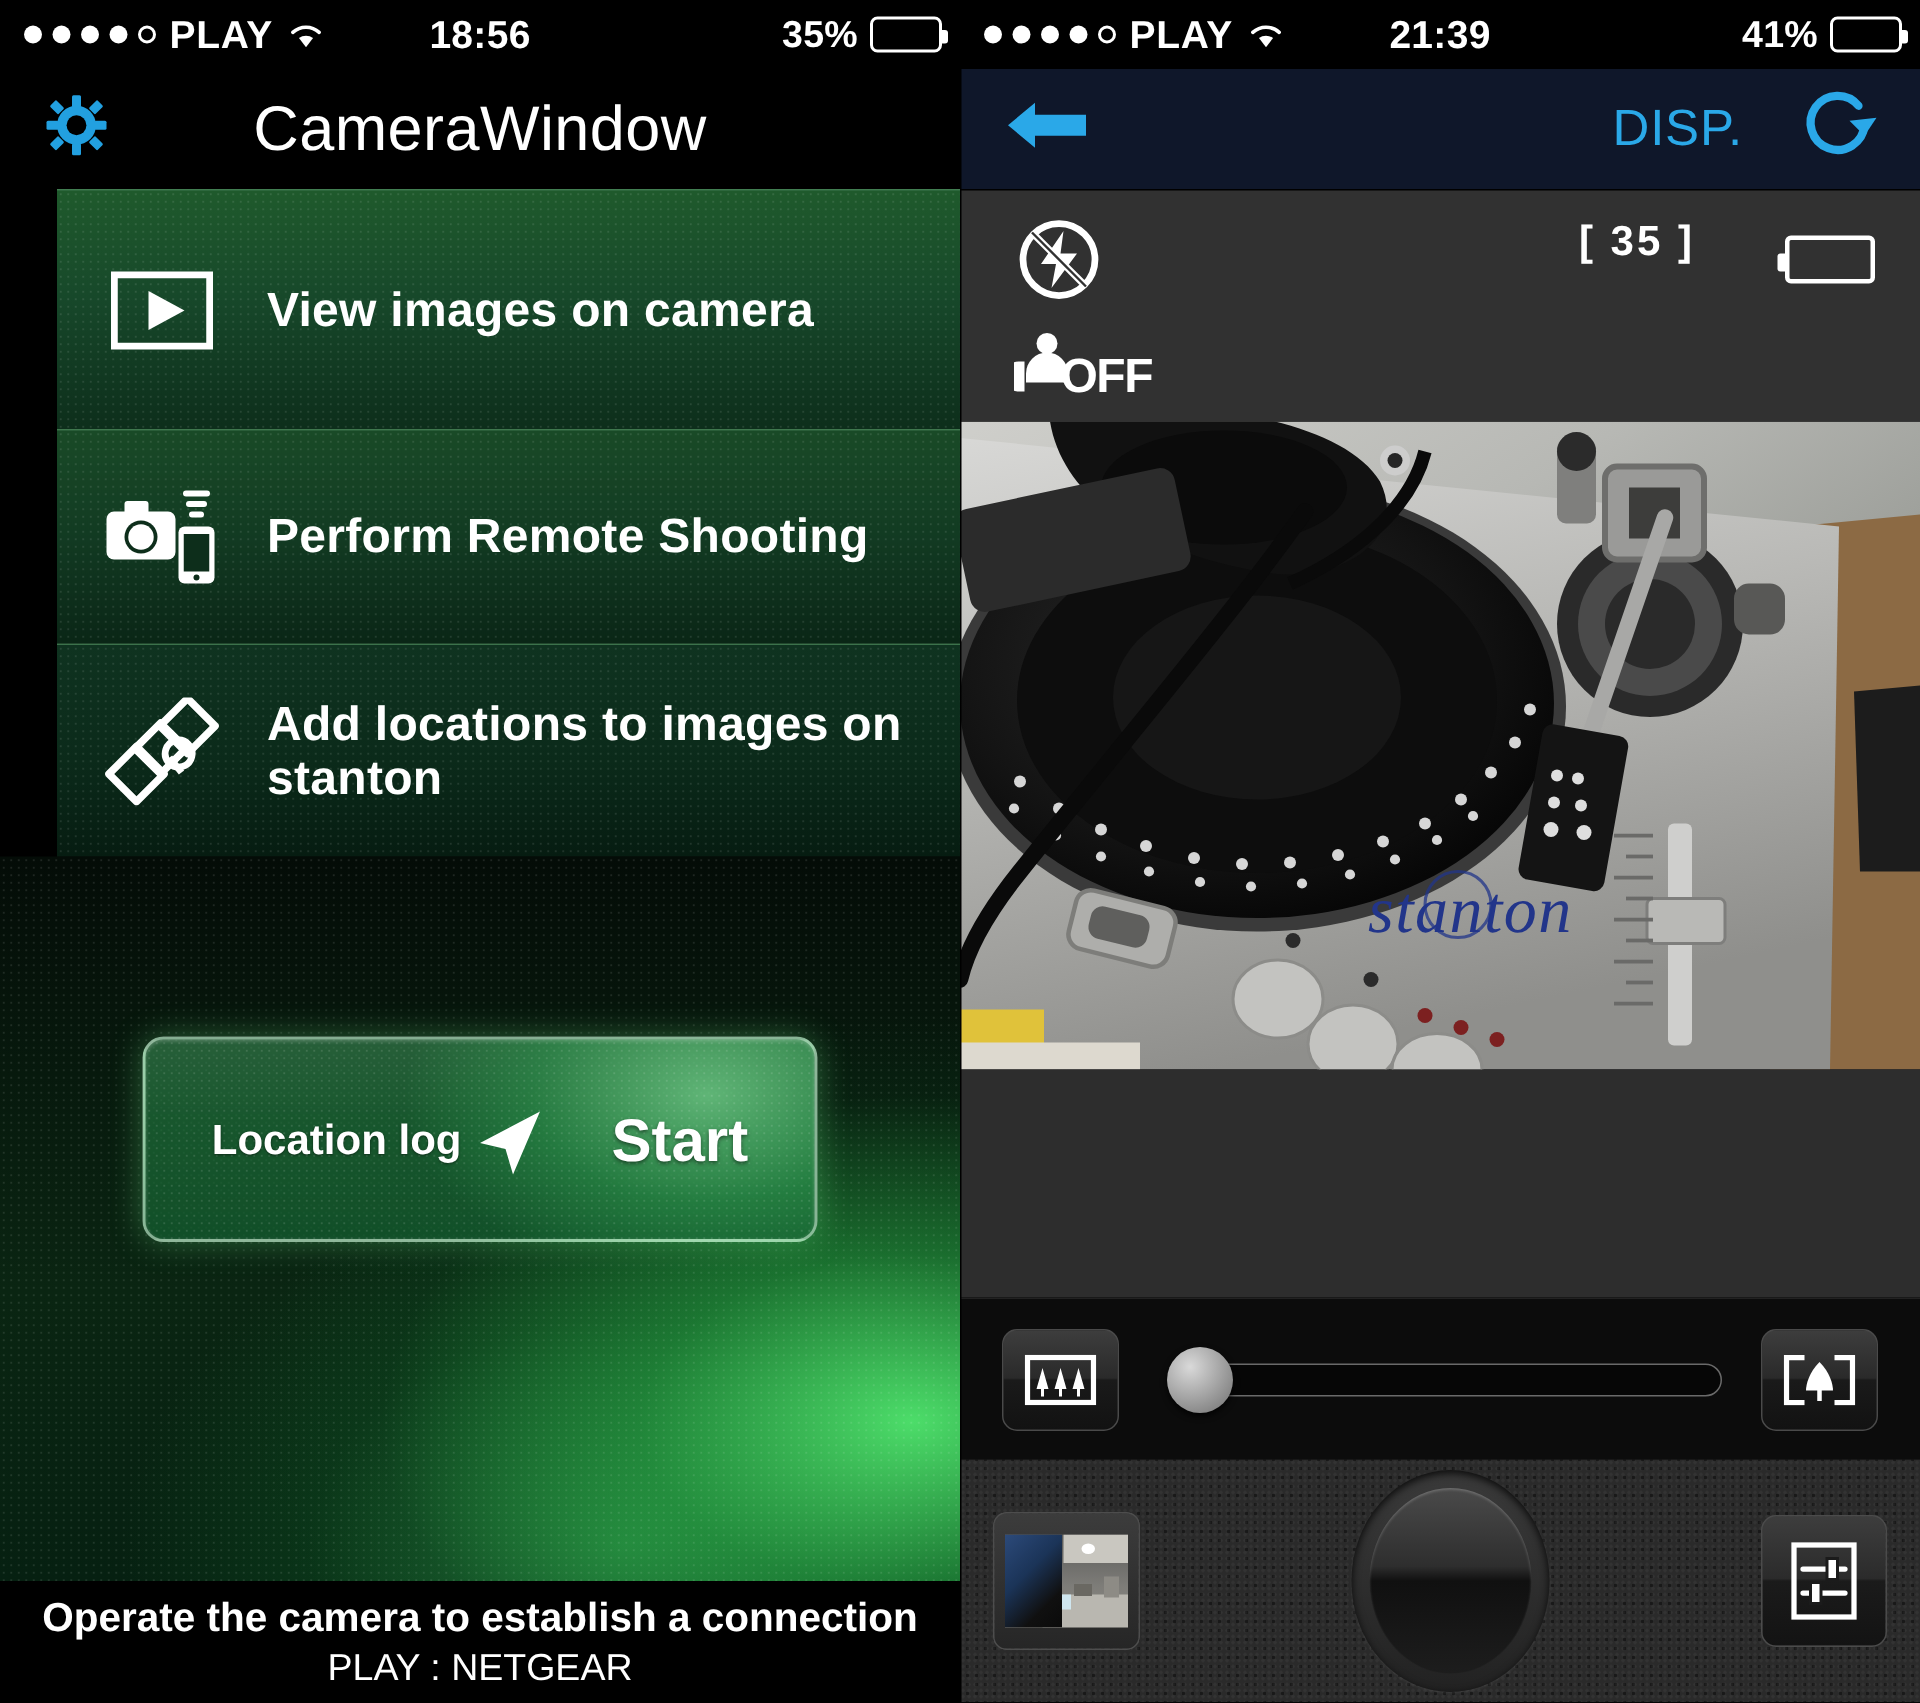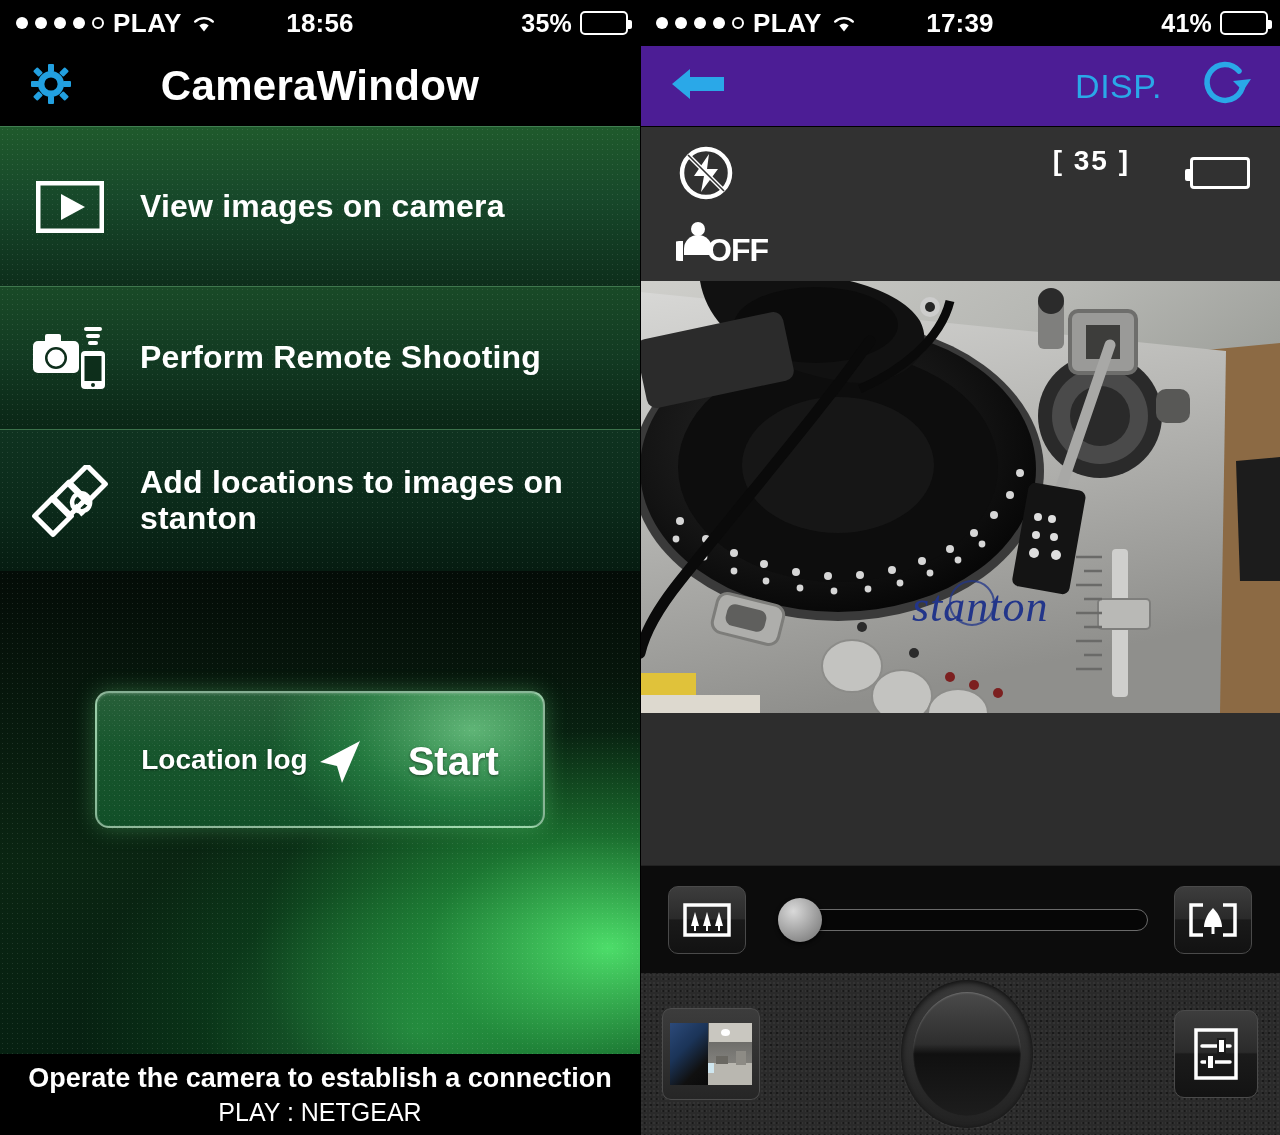--- a/index.html
+++ b/index.html
@@ -37,24 +37,24 @@
     width: 4px; height: 9px; background: #fff; border-radius: 0 2px 2px 0;
   }
   .batt-fill { height: 100%; background: #fff; border-radius: 2px; }
 
   
   .titlebar {
     position: relative; height: 80px; background: #000;
     display: flex; align-items: center; justify-content: center;
   }
   .gear { position: absolute; left: 30px; top: 50%; transform: translateY(-50%); }
-  .apptitle { color: #fff; font-size: 42px; font-weight: 700; letter-spacing: 0.3px; }
-
-  
-  .menu { position: relative; width: 100%; }
+  .apptitle { color: #fff; font-size: 42px; font-weight: 400; letter-spacing: 0.3px; }
+
+  
+  .menu { position: relative; width: 100%; padding-left: 38px; }
   .menu-item {
     position: relative; width: 100%;
     display: flex; align-items: center;
     border-top: 1px solid rgba(150,255,170,0.38);
     overflow: hidden;
   }
   .menu-item::after {
     content: ""; position: absolute; inset: 0;
     background-image: radial-gradient(rgba(255,255,255,0.10) 0.8px, transparent 0.9px);
     background-size: 5px 5px; pointer-events: none;
@@ -106,21 +106,21 @@
   .footer {
     height: 81px; background: #000; color: #fff;
     display: flex; flex-direction: column; align-items: center; justify-content: center;
     gap: 4px;
   }
   .footer-line1 { font-size: 27px; font-weight: 700; }
   .footer-line2 { font-size: 25px; font-weight: 400; }
 
   
   .navbar {
-    position: relative; height: 80px; background: #4c1d95;
+    position: relative; height: 80px; background: #0f172a;
     display: flex; align-items: center;
   }
   .nav-back { position: absolute; left: 30px; top: 50%; transform: translateY(-50%); }
   .nav-disp { position: absolute; right: 118px; top: 50%; transform: translateY(-50%); color: #2aa8e8; font-size: 34px; font-weight: 400; letter-spacing: 0.5px; }
   .nav-refresh { position: absolute; right: 28px; top: 50%; transform: translateY(-50%); }
 
   .infobar {
     position: relative; height: 155px; background: #313131;
     border-top: 1px solid #000;
   }
@@ -349,21 +349,21 @@
           <span class="dot"></span>
           <span class="dot"></span>
           <span class="dot hollow"></span>
         </div>
         <span class="carrier">PLAY</span>
         <svg width="26" height="20" viewBox="0 0 26 20">
           <path d="M13 18.5 L8.3 12.4 A7.6 7.6 0 0 1 17.7 12.4 Z" fill="#fff"></path>
           <path d="M4.2 8.6 A13 13 0 0 1 21.8 8.6" stroke="#fff" stroke-width="2.4" fill="none" stroke-linecap="round"></path>
         </svg>
       </div>
-      <div class="sb-center">17:39</div>
+      <div class="sb-center">21:39</div>
       <div class="sb-right">
         <span class="batt-pct">41%</span>
         <span class="batt"><span class="batt-fill" style="width:41%"></span></span>
       </div>
     </div>
 
     <div class="navbar">
       <span class="nav-back">
         <svg width="56" height="38" viewBox="0 0 56 38">
           <path d="M2 19 L20 4 L20 12 L54 12 L54 26 L20 26 L20 34 Z" fill="#2aa8e8"></path>

